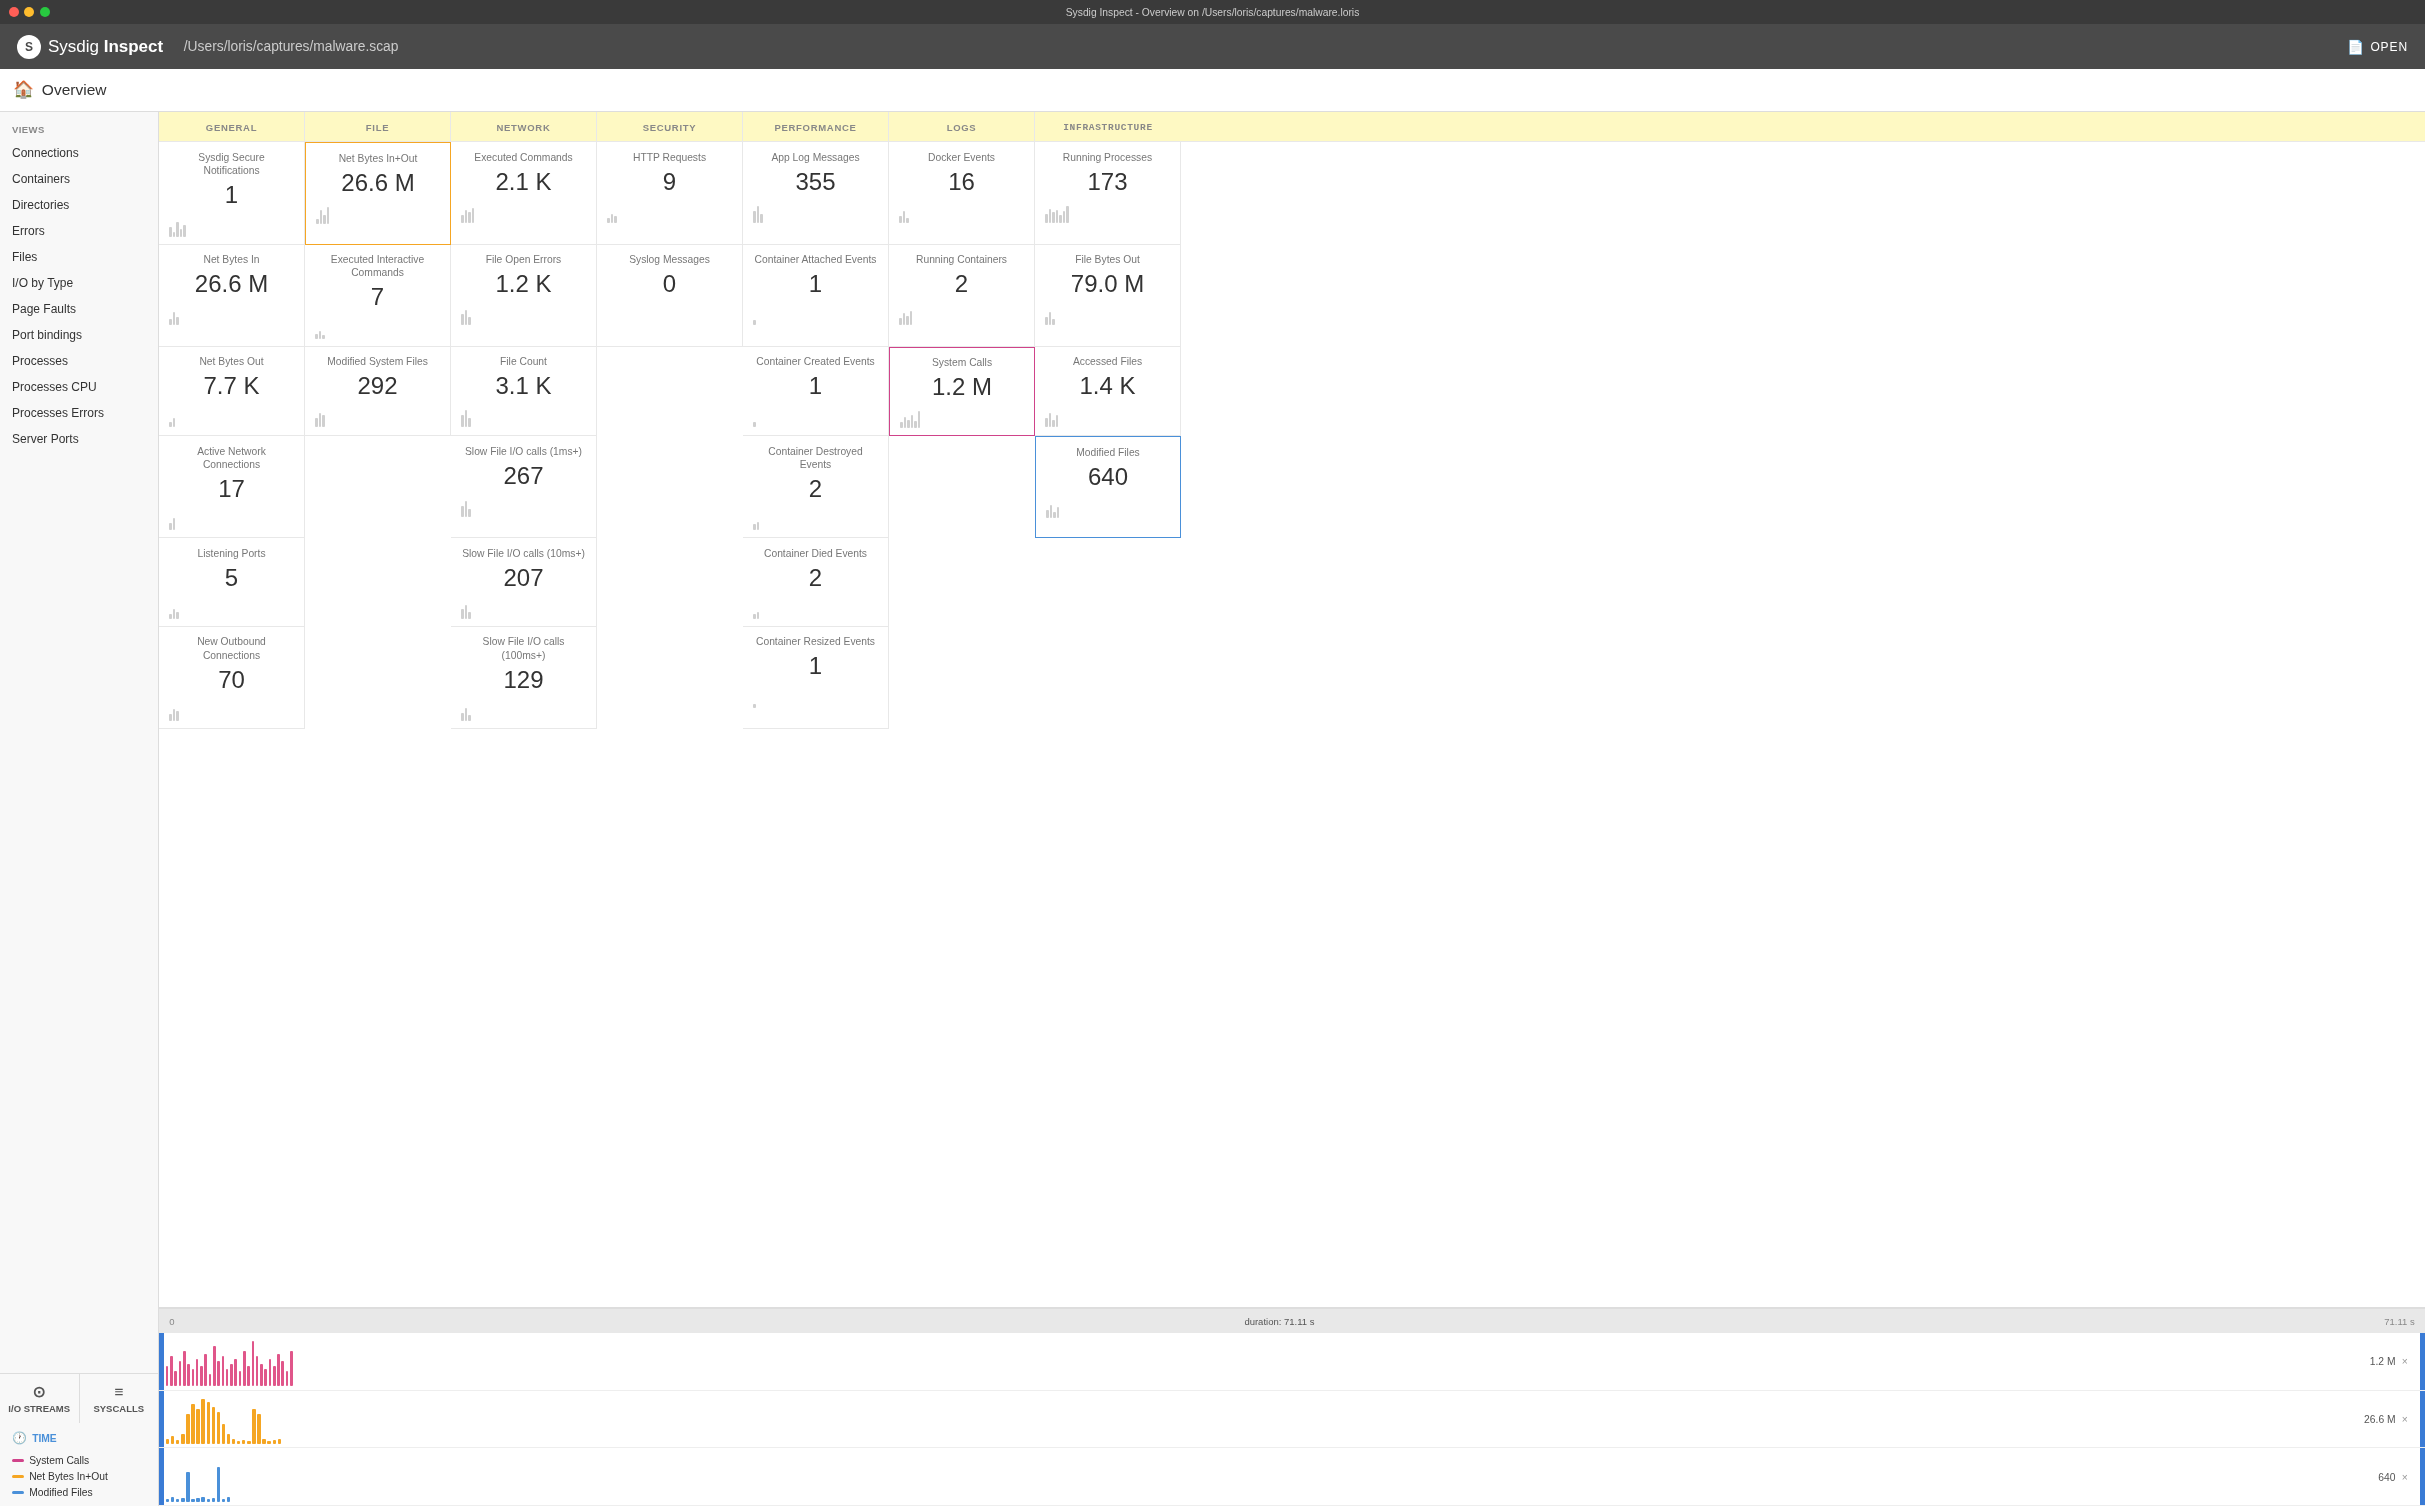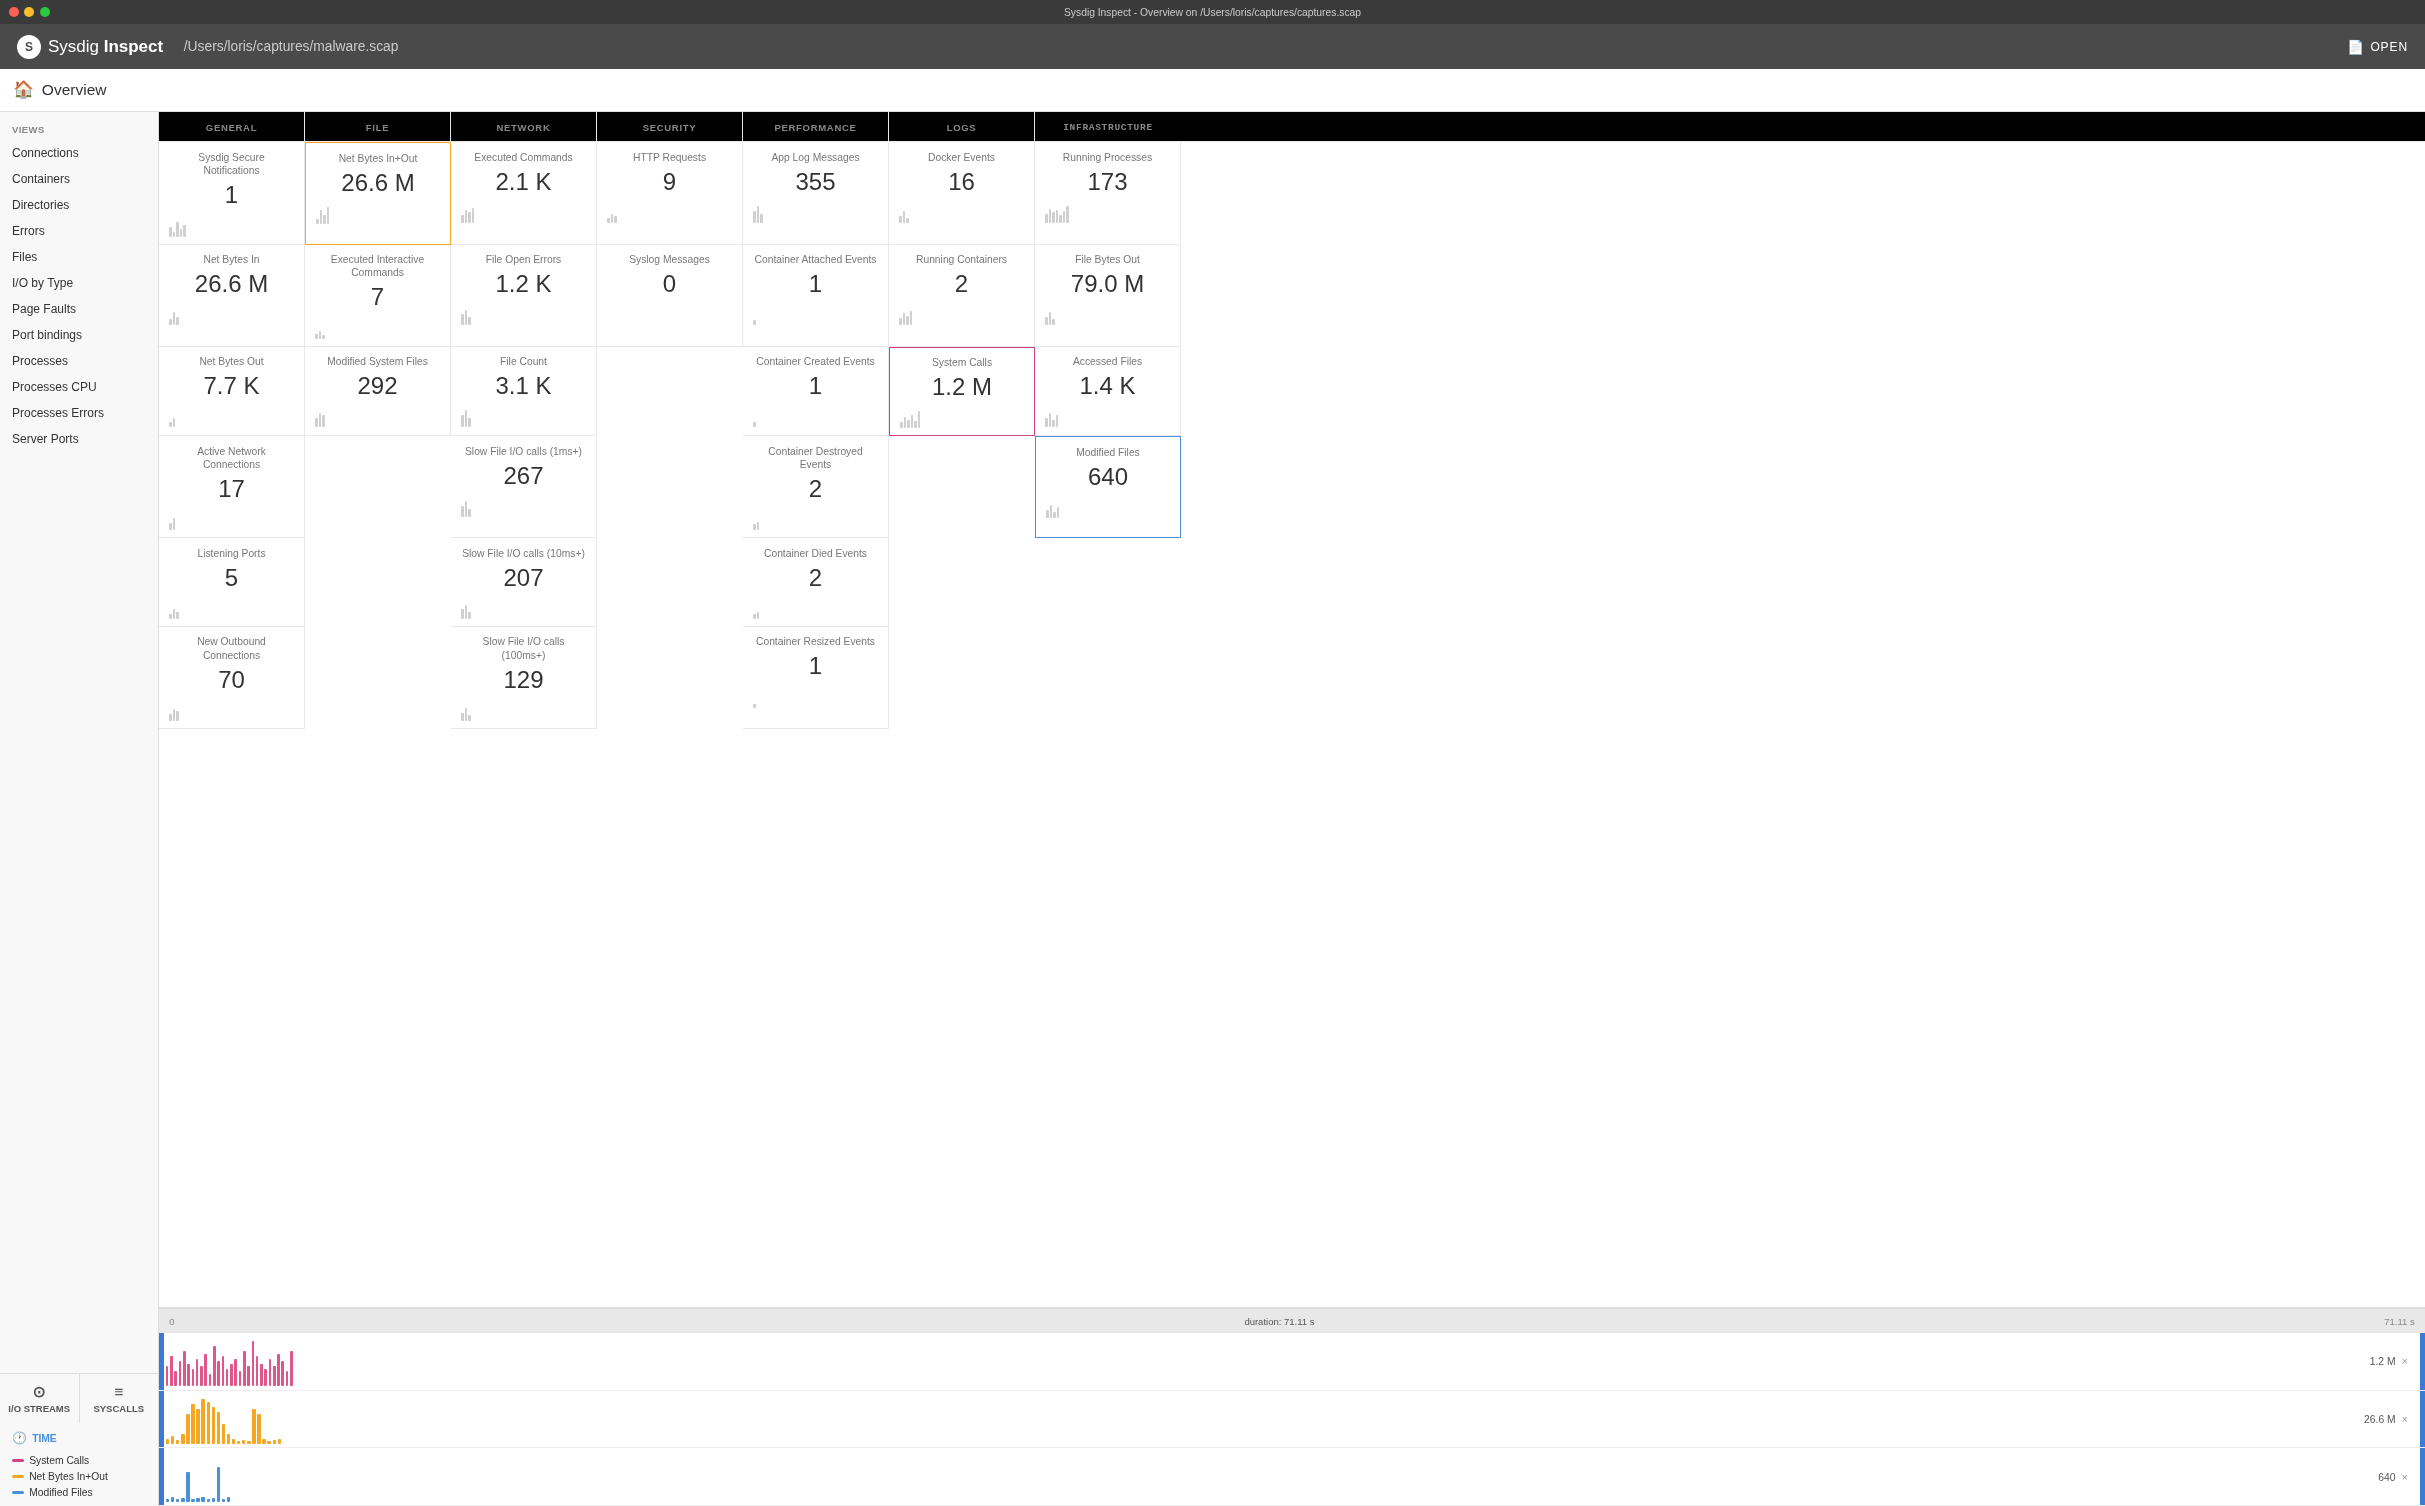--- a/index.html
+++ b/index.html
@@ -118,21 +118,21 @@
     .overview-section { background: white; border-bottom: 0.9px solid #ddd; padding: 0; overflow: auto; flex: 1; }
 
     
     .col-headers {
       display: grid;
       grid-template-columns: 146px 146px 146px 146px 146px 146px 146px;
       border-bottom: 0.9px solid #e8e8e8;
       padding: 0;
       position: sticky;
       top: 0;
-      background: #000000;
+      background: #fef9c3;
       z-index: 10;
     }
     .col-header {
       padding: 10.3px 6.9px 8.6px;
       font-size: 9.5px;
       font-weight: 700;
       color: #888;
       letter-spacing: 0.7px;
       text-align: center;
       border-right: 0.9px solid #e8e8e8;
@@ -222,21 +222,21 @@
   </style>
 </head>
 <body>
 
 <div class="titlebar">
   <div class="traffic-lights">
     <div class="tl tl-red"></div>
     <div class="tl tl-yellow"></div>
     <div class="tl tl-green"></div>
   </div>
-  <span class="titlebar-title">Sysdig Inspect - Overview on /Users/loris/captures/captures.scap</span>
+  <span class="titlebar-title">Sysdig Inspect - Overview on /Users/loris/captures/malware.loris</span>
 </div>
 
 <div class="app-header">
   <div class="app-logo">
     <div class="app-logo-icon">
       <span>S</span>
     </div>
     <span class="app-logo-text">
       <span>Sysdig</span> <strong>Inspect</strong>
     </span>

